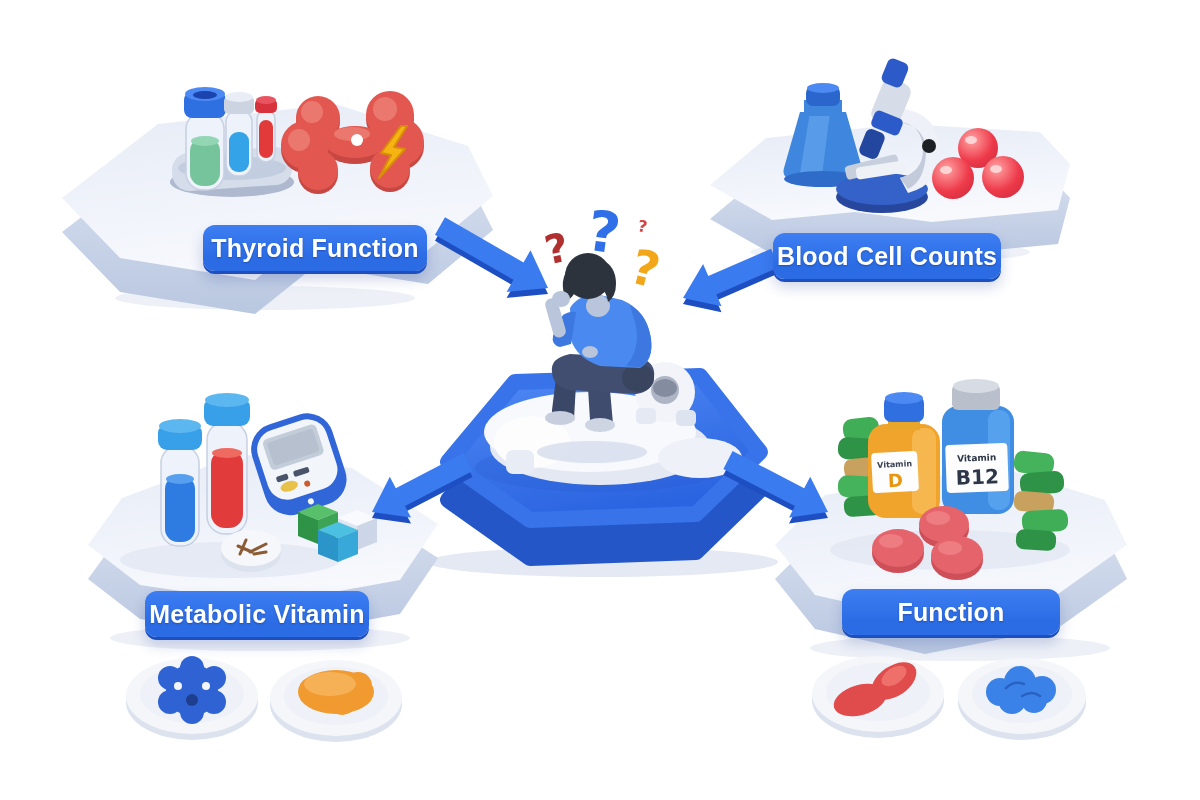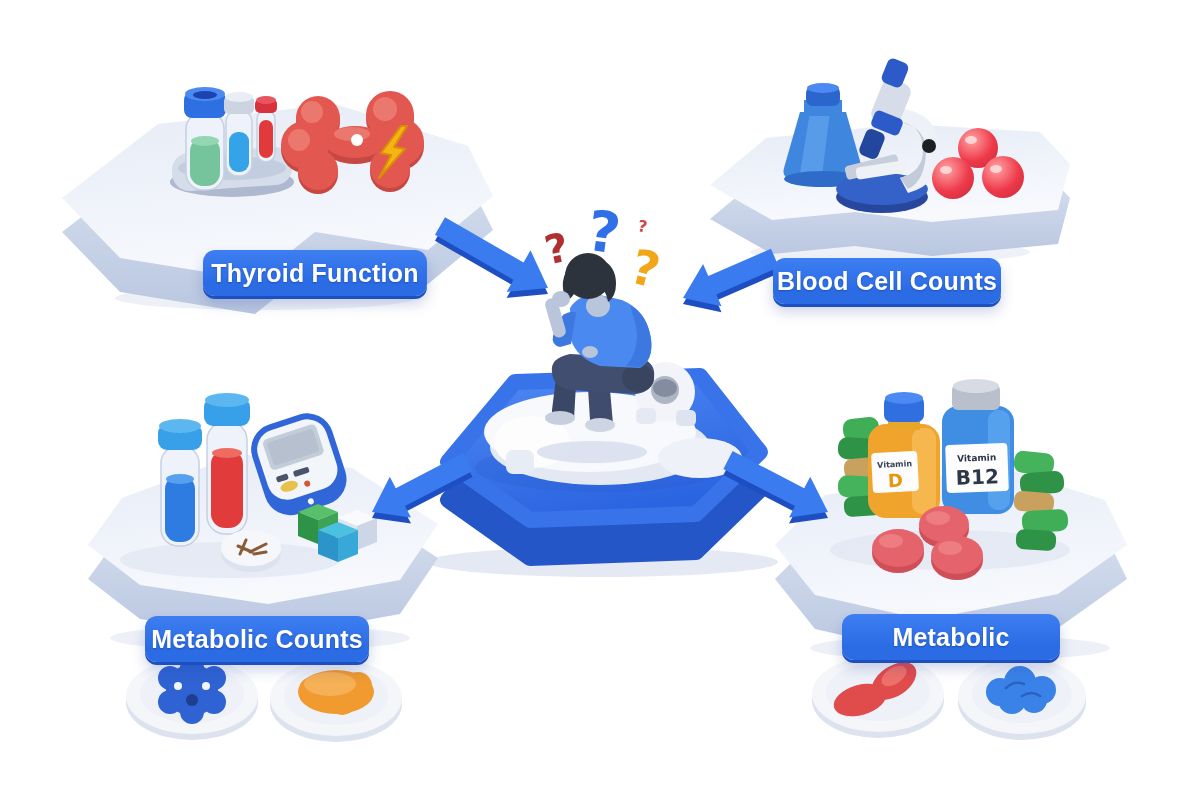--- a/index.html
+++ b/index.html
@@ -3,21 +3,21 @@
 <meta charset="utf-8">
 <style>
   html,body{margin:0;padding:0;background:#fff;}
   #stage{position:relative;width:1200px;height:800px;background:#ffffff;overflow:hidden;
          font-family:"Liberation Sans",sans-serif;}
   #scene{position:absolute;left:0;top:0;}
   .node-label{position:absolute;display:flex;align-items:center;justify-content:center;
     background:linear-gradient(180deg,#3e7ef2 0%,var(--accent,#2b6ce5) 70%);
     color:#fff;font-weight:700;font-size:25px;letter-spacing:.2px;border-radius:12px;
     box-shadow:0 3px 0 var(--accent-dark,#1d4fc0),0 8px 14px rgba(30,60,150,.22);
-    text-shadow:0 1px 2px rgba(10,30,90,.35);white-space:nowrap;margin-top:25px;}
+    text-shadow:0 1px 2px rgba(10,30,90,.35);white-space:nowrap;}
   #label-thyroid{left:203px;top:225px;width:224px;height:46px;}
   #label-blood{left:773px;top:233px;width:228px;height:46px;}
   #label-metabolic{left:145px;top:591px;width:224px;height:46px;}
   #label-vitamins{left:842px;top:589px;width:218px;height:46px;}
   svg text{font-family:"DejaVu Sans","Liberation Sans",sans-serif;}
 </style>
 </head>
 <body>
 
 <div id="stage">
@@ -356,15 +356,15 @@
         <circle cx="1012" cy="700" r="14"></circle>
             <circle cx="1034" cy="700" r="13"></circle>
       </g>
       <path d="M1006,688 q8,-8 18,-4 M1022,696 q10,-6 18,0" stroke="#2a62c4" stroke-width="2.5" fill="none" stroke-linecap="round"></path>
     </g>
   </g>
 </svg>
 
 <div class="node-label" id="label-thyroid">Thyroid Function</div>
 <div class="node-label" id="label-blood">Blood Cell Counts</div>
-<div class="node-label" id="label-metabolic">Metabolic Counts</div>
-<div class="node-label" id="label-vitamins">Metabolic</div>
+<div class="node-label" id="label-metabolic">Metabolic Vitamin</div>
+<div class="node-label" id="label-vitamins">Function</div>
 </div>
 
 </body></html>

